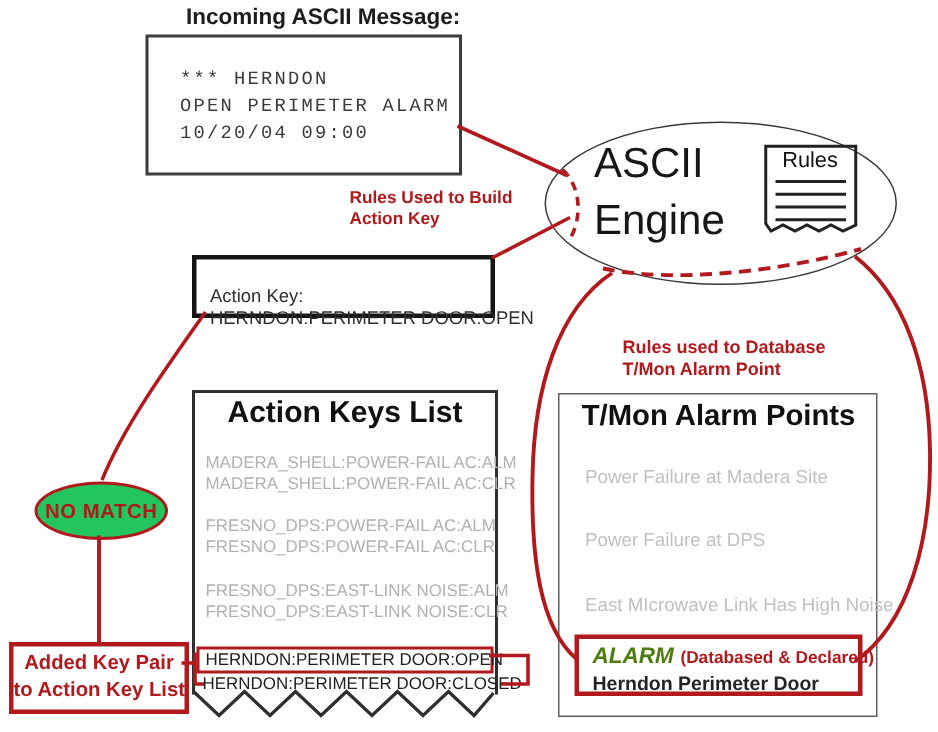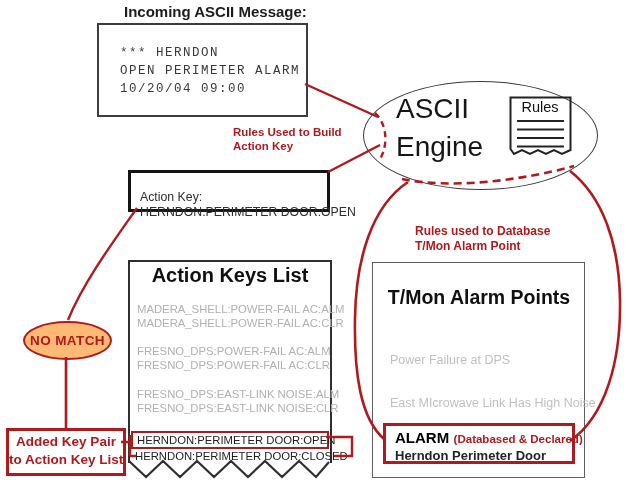--- a/index.html
+++ b/index.html
@@ -16,37 +16,37 @@
   
   .engine{border:1.7px solid #3a3a3a;border-radius:50%;background:#fff;}
   .engine-title{font-size:28px;line-height:38px;color:#161616;white-space:nowrap;}
   .rules-label{font-size:14.5px;color:#111;text-align:center;}
   
   .red-note{color:#b2191c;font-weight:bold;font-size:11.5px;line-height:13.5px;text-align:left;white-space:nowrap;}
   
   .keybox{border:3px solid #141414;background:#fff;}
   .keybox-text{font-size:12.3px;line-height:14.5px;color:#2e2e2e;white-space:nowrap;}
   
-  .nomatch{border:2.6px solid #b2191c;border-radius:50%;background:#fdba74;
+  .nomatch{border:2.6px solid #b2191c;border-radius:50%;background:#22c55e;
            display:flex;align-items:center;justify-content:center;}
   .nomatch span{color:#b2191c;font-weight:bold;font-size:13.5px;letter-spacing:.4px;}
   .addedbox{border:3px solid #b2191c;background:#fff;text-align:center;}
   .addedbox div{color:#b2191c;font-weight:bold;font-size:13.5px;line-height:17.5px;white-space:nowrap;}
   
   .listbox{border:2px solid #2f2f2f;border-bottom:none;background:#fff;}
   .box-title{font-size:20px;font-weight:bold;color:#101010;text-align:center;white-space:nowrap;}
   .gray-row{font-size:11.3px;color:#b3b0b0;white-space:nowrap;line-height:14px;}
   .dark-row{font-size:11.3px;color:#1f1f1f;white-space:nowrap;line-height:14px;}
   .open-rect{border:2.4px solid #b2191c;background:#fff;display:flex;align-items:center;}
   
   .tmonbox{border:1.7px solid #5f5f5f;background:#fff;}
   .tmon-row{font-size:12.5px;color:#c2bfbf;white-space:nowrap;}
   .alarmbox{border:3px solid #b2191c;background:#fff;}
   .alarm-line1{white-space:nowrap;padding:3px 0 0 9px;}
-  .alarm-word{color:#000000;font-weight:bold;font-size:15px;}
+  .alarm-word{color:#4d7c0f;font-weight:bold;font-size:15px;font-style:italic;}
   .alarm-note{color:#b2191c;font-weight:bold;font-size:11.5px;}
   .alarm-point{color:#242424;font-weight:bold;font-size:13px;padding:1px 0 0 9px;white-space:nowrap;}
   svg.overlay{position:absolute;left:0;top:0;pointer-events:none;}
 </style>
 </head>
 <body>
 
 <div id="canvas">
 
   <div class="abs heading" style="left:124px;top:3px;">Incoming ASCII Message:</div>
@@ -94,21 +94,22 @@
   <div class="abs gray-row" style="left:137px;top:316px;">MADERA_SHELL:POWER-FAIL AC:CLR</div>
   <div class="abs gray-row" style="left:137px;top:358px;">FRESNO_DPS:POWER-FAIL AC:CLR</div>
   <div class="abs gray-row" style="left:137px;top:387px;text-align:center;">FRESNO_DPS:EAST-LINK NOISE:ALM</div>
   <div class="abs gray-row" style="left:137px;top:401px;">FRESNO_DPS:EAST-LINK NOISE:CLR</div>
   <div class="abs open-rect" style="left:131px;top:431px;width:194px;height:14px;">
     <span class="dark-row" style="padding-left:4px;">HERNDON:PERIMETER DOOR:OPEN</span>
   </div>
   <div class="abs dark-row" style="left:135px;top:449px;">HERNDON:PERIMETER DOOR:CLOSED</div>
 
   <div class="abs tmonbox" style="left:372px;top:262px;width:211px;height:214px;"></div>
-  <div class="abs box-title" style="left:372px;top:266px;width:214px;font-size:19.5px;margin-top:20px;">T/Mon Alarm Points</div>
+  <div class="abs box-title" style="left:372px;top:266px;width:214px;font-size:19.5px;">T/Mon Alarm Points</div>
+  <div class="abs tmon-row" style="left:390px;top:311px;">Power Failure at Madera Site</div>
   <div class="abs tmon-row" style="left:390px;top:353px;">Power Failure at DPS</div>
   <div class="abs tmon-row" style="left:390px;top:396px;">East MIcrowave Link Has High Noise</div>
   <div class="abs alarmbox" style="left:383px;top:423px;width:186px;height:35px;">
     <div class="alarm-line1">
       <span class="alarm-word">ALARM</span>
       <span class="alarm-note">(Databased &amp; Declared)</span>
     </div>
     <div class="alarm-point">Herndon Perimeter Door</div>
   </div>
 

